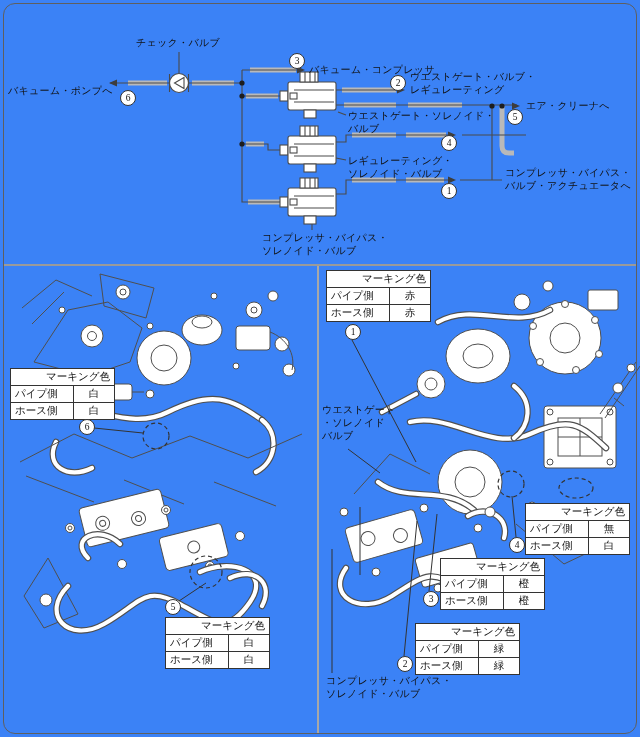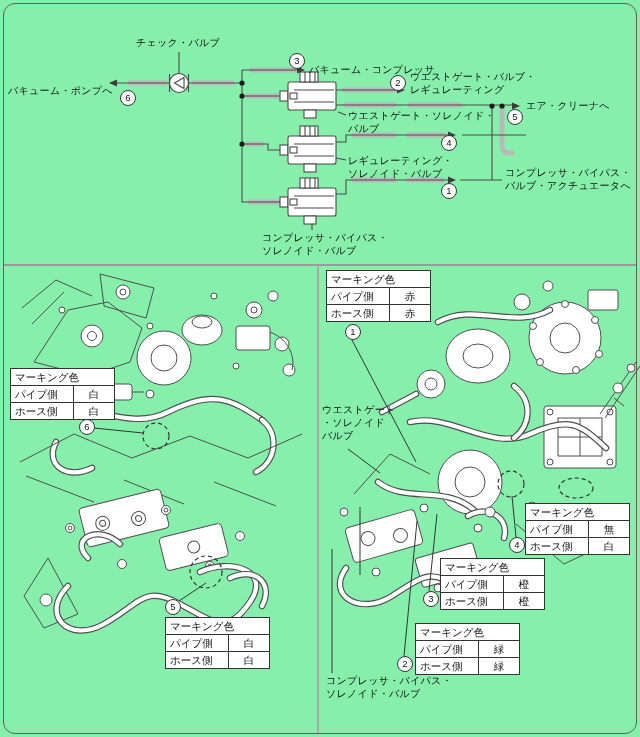--- a/index.html
+++ b/index.html
@@ -1,17 +1,17 @@
 <!DOCTYPE html>
 <html><head>
 <meta charset="utf-8">
 <style>
   html,body{margin:0;padding:0;background:#fff;}
-  #stage{position:relative;width:640px;height:737px;background:#86efac;overflow:hidden;
-         font-family:Liberation Sans, sans-serif;color:#111;}
+  #stage{position:relative;width:640px;height:737px;background:#3b82f6;overflow:hidden;
+         font-family:Liberation Serif, serif;color:#111;}
   .frame{position:absolute;inset:3px;border:1.6px solid #5f5f5f;border-radius:12px;}
   .hdiv{position:absolute;left:4px;right:4px;top:264px;height:2px;background:#9a9a9a;}
   .vdiv{position:absolute;left:317px;top:266px;bottom:4px;width:2px;background:#a8a8a8;}
   svg{position:absolute;}
   .ln{stroke:#4a4a4a;stroke-width:1.1;fill:none;}
   .pipe{stroke:#b9b9b9;stroke-width:5;fill:none;stroke-linecap:butt;}
   .ar{fill:#3d3d3d;stroke:none;}
   .dot{fill:#1d1d1d;stroke:none;}
   .sym{stroke:#4a4a4a;stroke-width:1.1;fill:#ffffff;}
   .art path,.art line,.art polyline{stroke:#4f4f4f;stroke-width:1;fill:none;}
@@ -20,21 +20,21 @@
   .art .tube-i{stroke:#ffffff;stroke-width:4.2;fill:none;stroke-linecap:round;}
   .art .dash{fill:none;stroke:#333;stroke-width:1.2;stroke-dasharray:4 3;}
   .art .leader{stroke:#333;stroke-width:1;fill:none;}
   .lbl{position:absolute;font-size:10px;line-height:13px;letter-spacing:.3px;
        white-space:pre-line;color:#111;}
   .co{position:absolute;width:14px;height:14px;border:1px solid #333;border-radius:50%;
       background:#fff;font-size:9.5px;line-height:14px;text-align:center;color:#111;z-index:5;}
   .mtable{position:absolute;border-collapse:collapse;background:#fff;font-size:10.5px;z-index:4;}
   .mtable th,.mtable td{border:1px solid #333;font-weight:normal;padding:0 4px;
       height:16px;line-height:16px;}
-  .mtable th{text-align:left;min-width:92px;}
+  .mtable th{text-align:right;min-width:92px;}
   .mtable td:first-child{width:54px;text-align:left;margin-left:32px;}
   .mtable td.val{width:32px;text-align:center;}
 </style>
 </head>
 <body>
 
 <div id="stage">
   <div class="frame"></div>
 
   <svg width="640" height="264" style="left:0;top:0">

